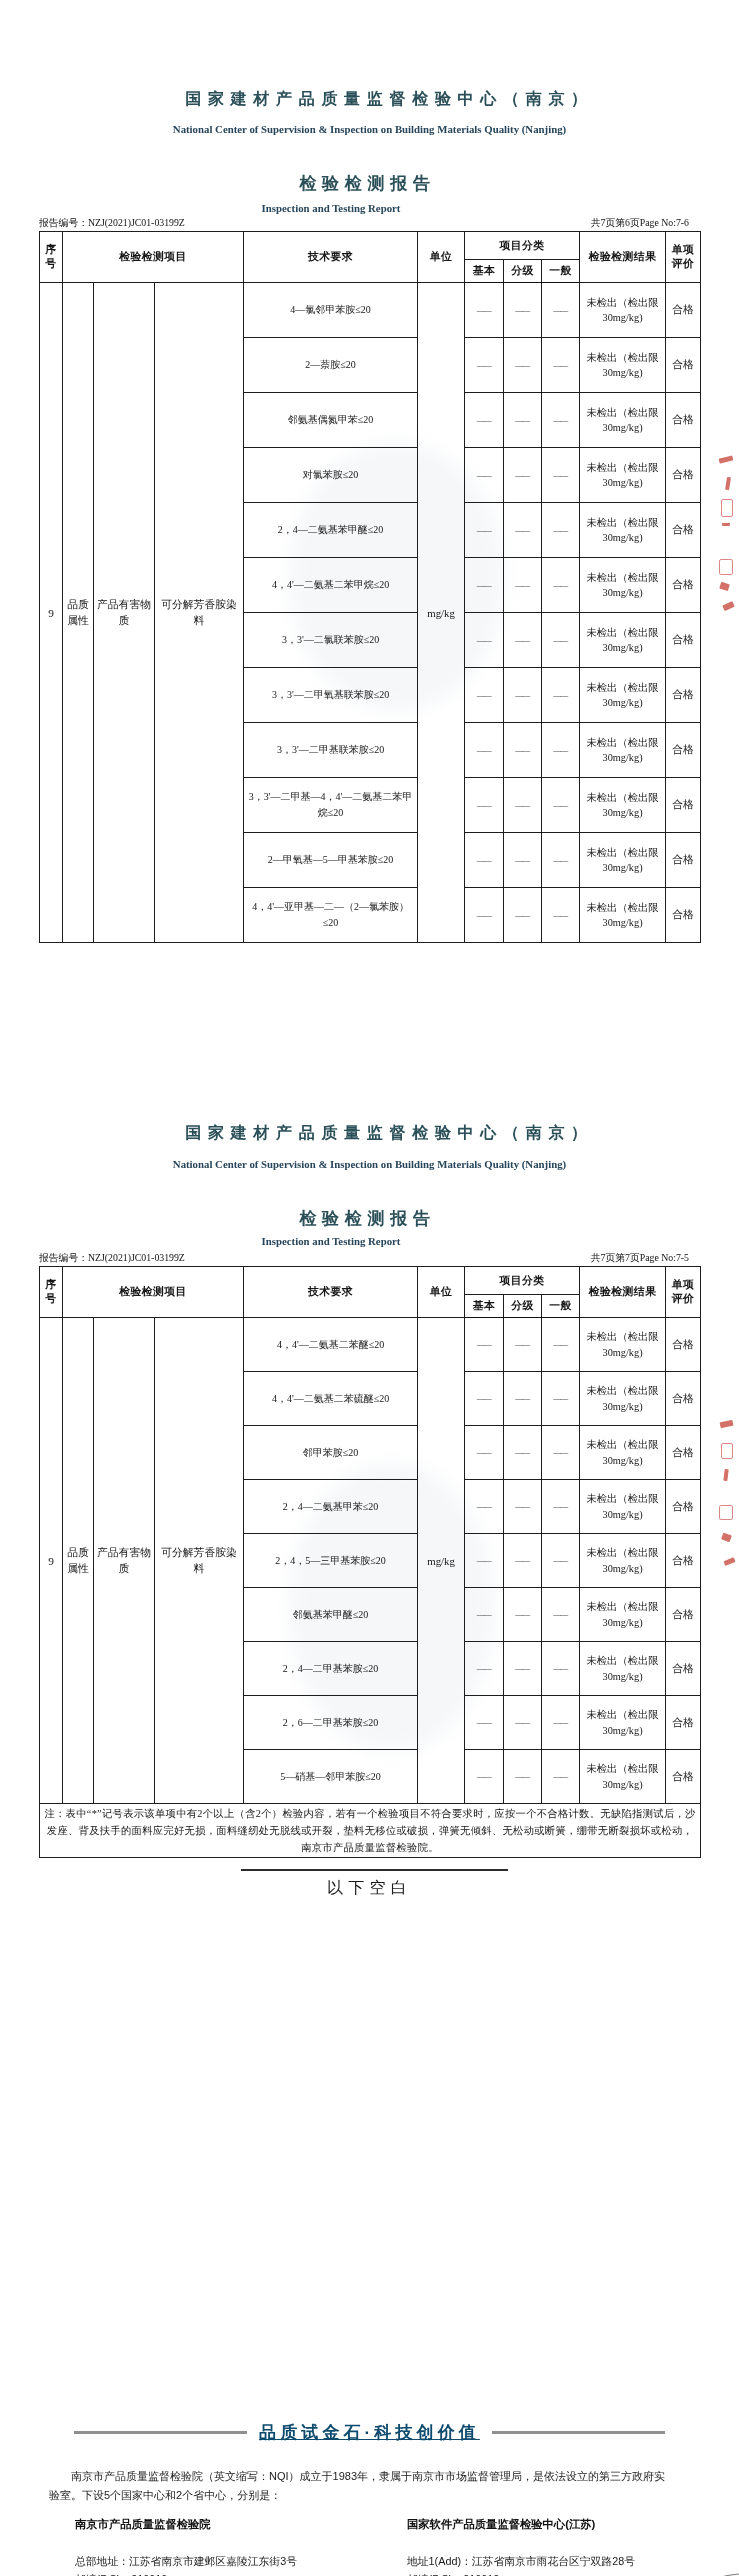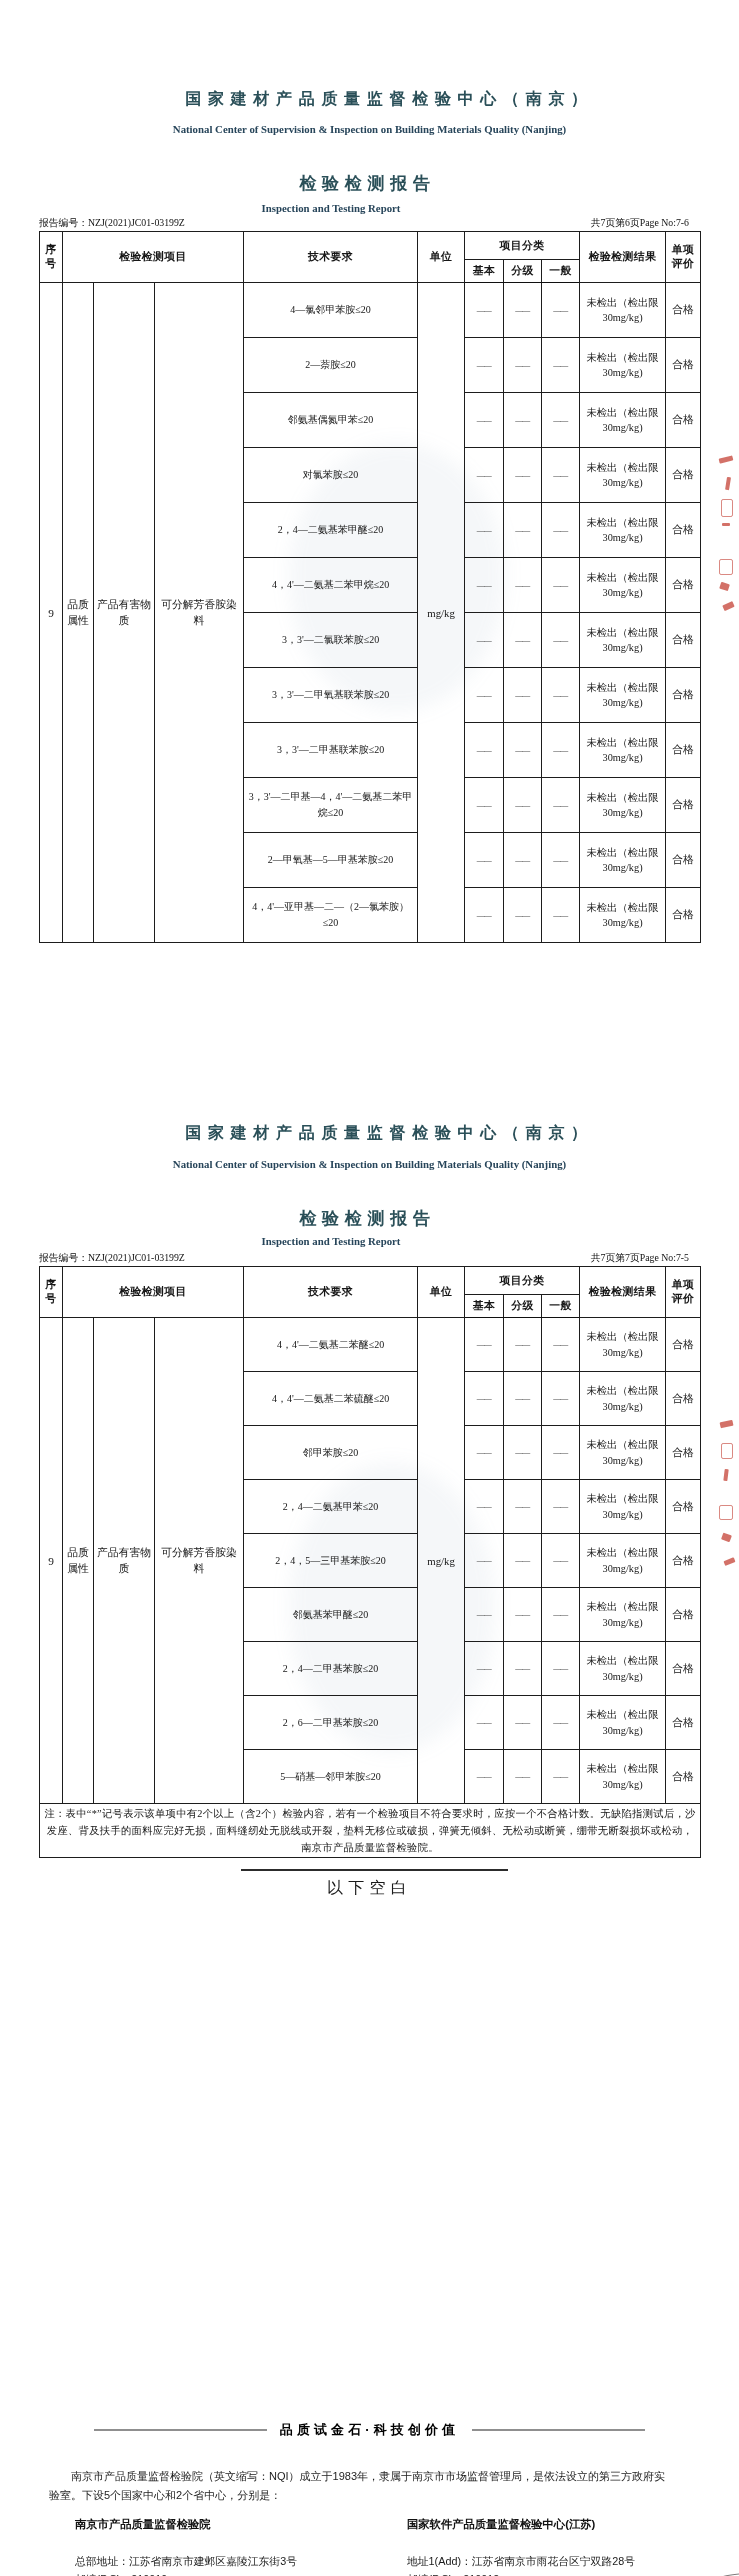--- a/index.html
+++ b/index.html
@@ -34,21 +34,21 @@
   #t7 tbody tr{height:54px;}
   td.note{font-size:10.3px;line-height:17px;text-align:left;padding:5.2px 7.2px;letter-spacing:0.3px;}
   .blank-line{left:241px;width:267px;height:1.5px;background:#2c2c2c;}
   .blank-text{left:0;width:739px;text-align:center;font-size:16px;letter-spacing:5.2px;color:#1a1a1a;}
   
   .sans{font-family:"Liberation Sans","DejaVu Sans",sans-serif;}
   .intro-title{left:0;width:739px;text-align:center;font-size:26px;font-weight:700;
                color:#d2232a;letter-spacing:33px;padding-left:33px;box-sizing:border-box;}
   .slogan{left:0;width:739px;display:flex;align-items:center;justify-content:center;}
   .slogan .sline{flex:0 0 173px;height:2.1px;background:#8f8f8f;}
-  .slogan .stext{font-size:13px;font-weight:700;color:#000000;letter-spacing:4.1px;margin:0 12.4px;}
+  .slogan .stext{font-size:17px;font-weight:700;color:#0c4a6e;letter-spacing:4.1px;margin:0 12.4px;text-decoration:underline;}
   .intro-para{left:49px;width:623px;font-size:11px;line-height:19px;text-indent:2em;color:#1d1d1d;}
   .col{position:absolute;top:2517px;}
   .col .block{margin-bottom:11.3px;}
   .col .block h3{margin:0 0 20px 0;font-size:11.3px;font-weight:700;color:#111;}
   .col .bl{font-size:10.8px;line-height:18px;color:#1b1b1b;}
   
   .ghost{position:absolute;background:rgba(125,150,175,.08);filter:blur(9.3px);border-radius:50%;}
   .stamp-frag{position:absolute;background:#c23a2e;opacity:.72;border-radius:1px;}
   .stamp-ring{position:absolute;border:1.5px solid #c23a2e;opacity:.6;border-radius:2.1px;background:none;}
   .arc{position:absolute;left:626px;top:2573px;width:247px;height:242px;border:1.5px solid #565050;

